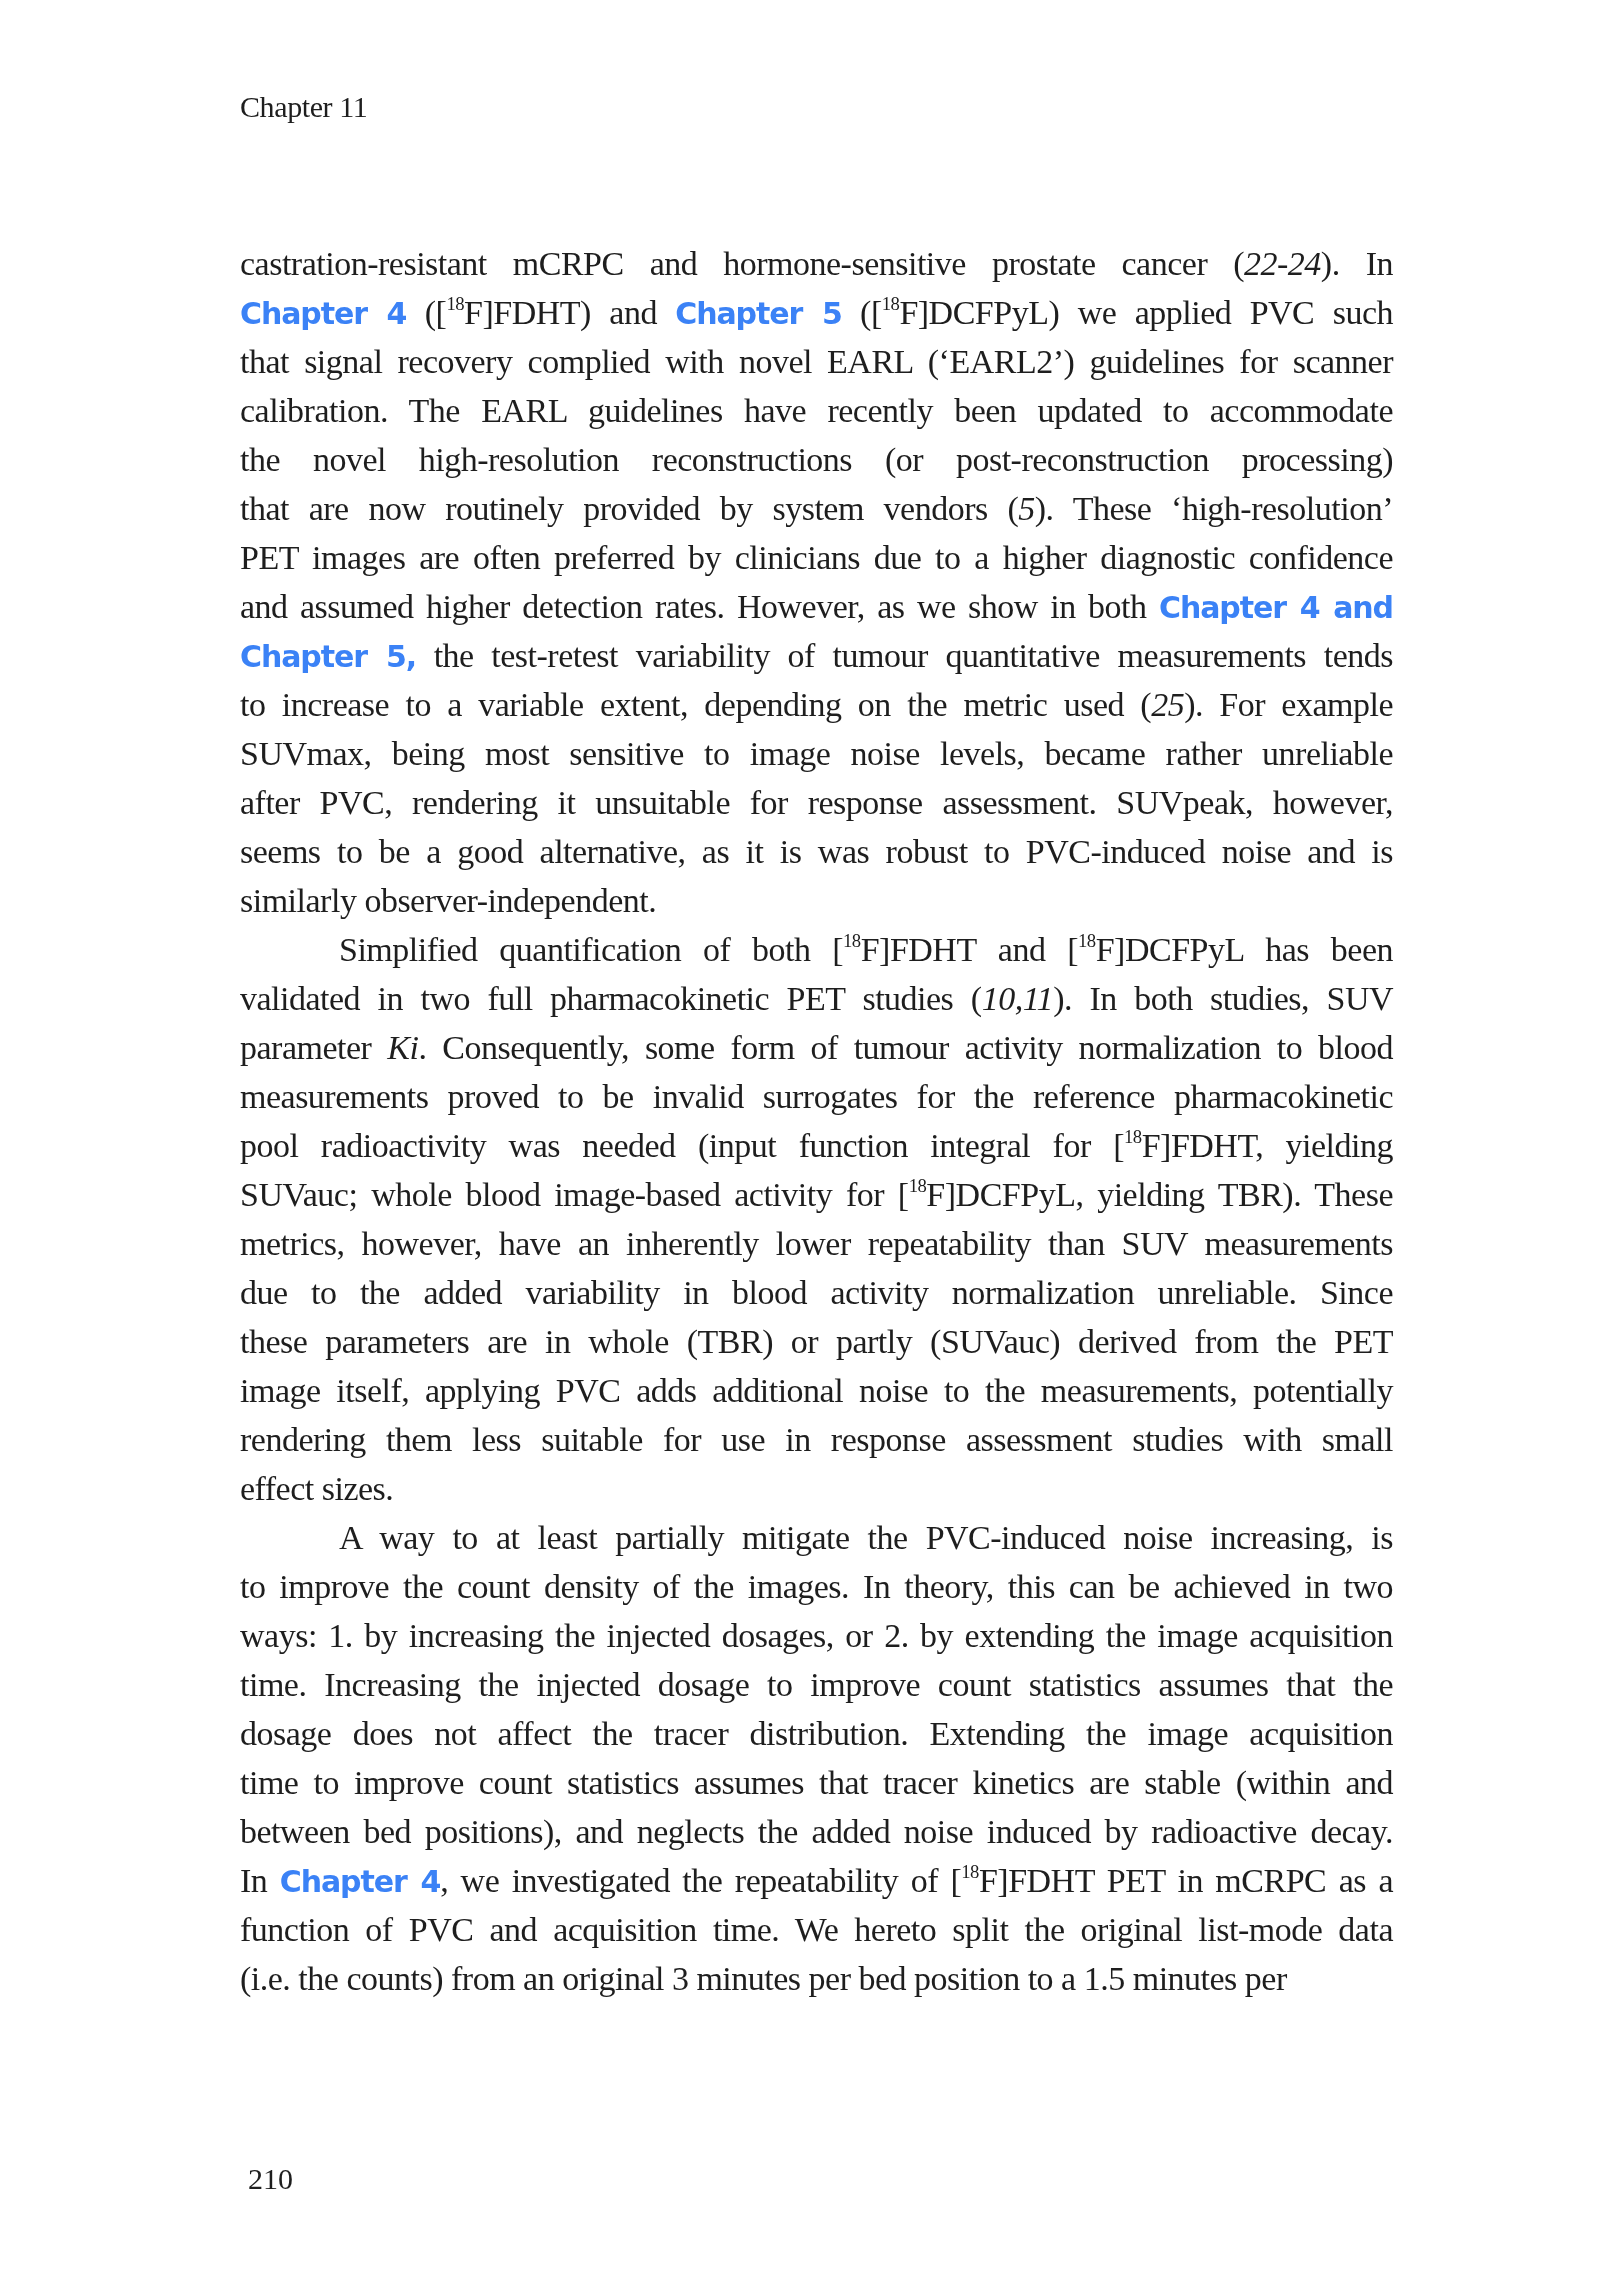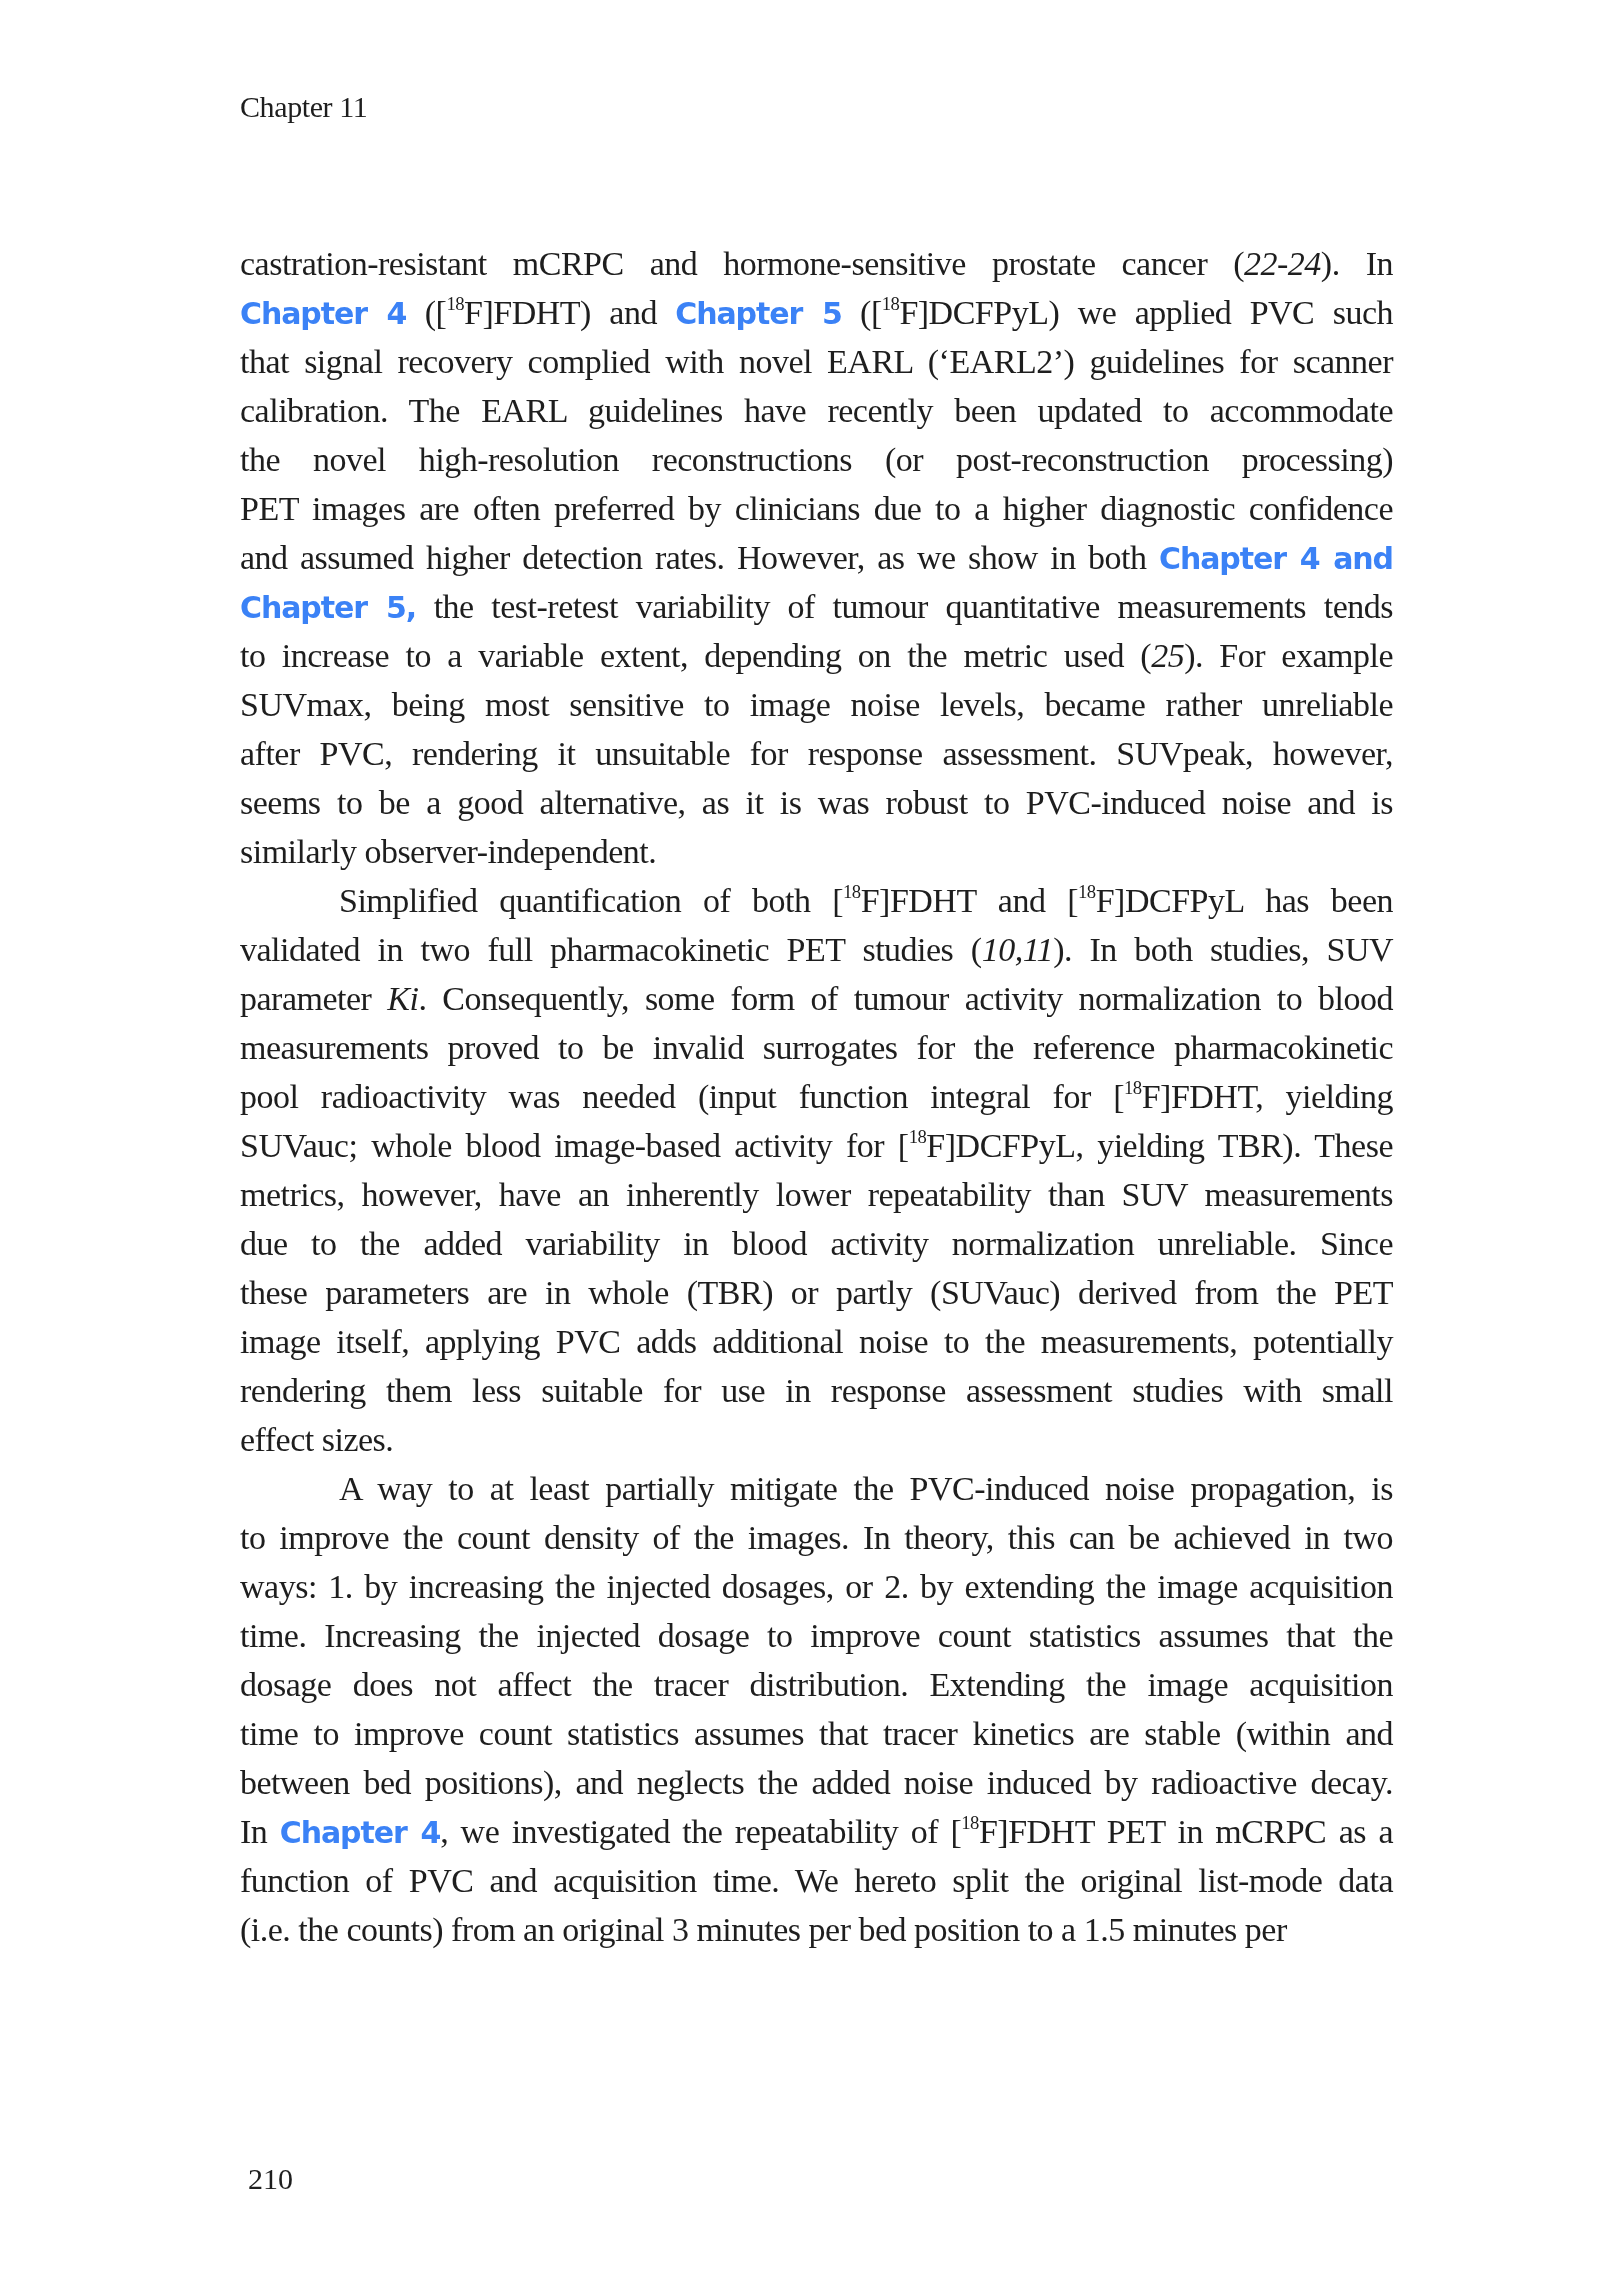--- a/index.html
+++ b/index.html
@@ -21,20 +21,21 @@
 
 <div class="running-head">Chapter 11</div>
 
 <div class="body-text" id="body-text">
     <div>
       <span class="line"><span>castration-resistant mCRPC and hormone-sensitive prostate cancer (</span><i>22-24</i><span>). In</span></span>
       <span class="line"><span class="ref">Chapter 4</span><span> ([</span><sup>18</sup><span>F]FDHT) and </span><span class="ref">Chapter 5</span><span> ([</span><sup>18</sup><span>F]DCFPyL) we applied PVC such</span></span>
       <span class="line"><span>that signal recovery complied with novel EARL (‘EARL2’) guidelines for scanner</span></span>
       <span class="line"><span>calibration. The EARL guidelines have recently been updated to accommodate</span></span>
       <span class="line"><span>the novel high-resolution reconstructions (or post-reconstruction processing)</span></span>
+      <span class="line"><span>that are now routinely provided by system vendors (</span><i>5</i><span>). These ‘high-resolution’</span></span>
       <span class="line"><span>PET images are often preferred by clinicians due to a higher diagnostic confidence</span></span>
       <span class="line"><span>and assumed higher detection rates. However, as we show in both </span><span class="ref">Chapter 4 and</span></span>
       <span class="line"><span class="ref">Chapter 5,</span><span> the test-retest variability of tumour quantitative measurements tends</span></span>
       <span class="line"><span>to increase to a variable extent, depending on the metric used (</span><i>25</i><span>). For example</span></span>
       <span class="line"><span>SUVmax, being most sensitive to image noise levels, became rather unreliable</span></span>
       <span class="line"><span>after PVC, rendering it unsuitable for response assessment. SUVpeak, however,</span></span>
       <span class="line"><span>seems to be a good alternative, as it is was robust to PVC-induced noise and is</span></span>
       <span class="line last"><span>similarly observer-independent.</span></span>
     </div>
     <div>
@@ -45,21 +46,21 @@
       <span class="line"><span>pool radioactivity was needed (input function integral for [</span><sup>18</sup><span>F]FDHT, yielding</span></span>
       <span class="line"><span>SUVauc; whole blood image-based activity for [</span><sup>18</sup><span>F]DCFPyL, yielding TBR). These</span></span>
       <span class="line"><span>metrics, however, have an inherently lower repeatability than SUV measurements</span></span>
       <span class="line"><span>due to the added variability in blood activity normalization unreliable. Since</span></span>
       <span class="line"><span>these parameters are in whole (TBR) or partly (SUVauc) derived from the PET</span></span>
       <span class="line"><span>image itself, applying PVC adds additional noise to the measurements, potentially</span></span>
       <span class="line"><span>rendering them less suitable for use in response assessment studies with small</span></span>
       <span class="line last"><span>effect sizes.</span></span>
     </div>
     <div>
-      <span class="line indent"><span>A way to at least partially mitigate the PVC-induced noise propagation, is</span></span>
+      <span class="line indent"><span>A way to at least partially mitigate the PVC-induced noise increasing, is</span></span>
       <span class="line"><span>to improve the count density of the images. In theory, this can be achieved in two</span></span>
       <span class="line"><span>ways: 1. by increasing the injected dosages, or 2. by extending the image acquisition</span></span>
       <span class="line"><span>time. Increasing the injected dosage to improve count statistics assumes that the</span></span>
       <span class="line"><span>dosage does not affect the tracer distribution. Extending the image acquisition</span></span>
       <span class="line"><span>time to improve count statistics assumes that tracer kinetics are stable (within and</span></span>
       <span class="line"><span>between bed positions), and neglects the added noise induced by radioactive decay.</span></span>
       <span class="line"><span>In </span><span class="ref">Chapter 4</span><span>, we investigated the repeatability of [</span><sup>18</sup><span>F]FDHT PET in mCRPC as a</span></span>
       <span class="line"><span>function of PVC and acquisition time. We hereto split the original list-mode data</span></span>
       <span class="line last"><span>(i.e. the counts) from an original 3 minutes per bed position to a 1.5 minutes per</span></span>
     </div>

